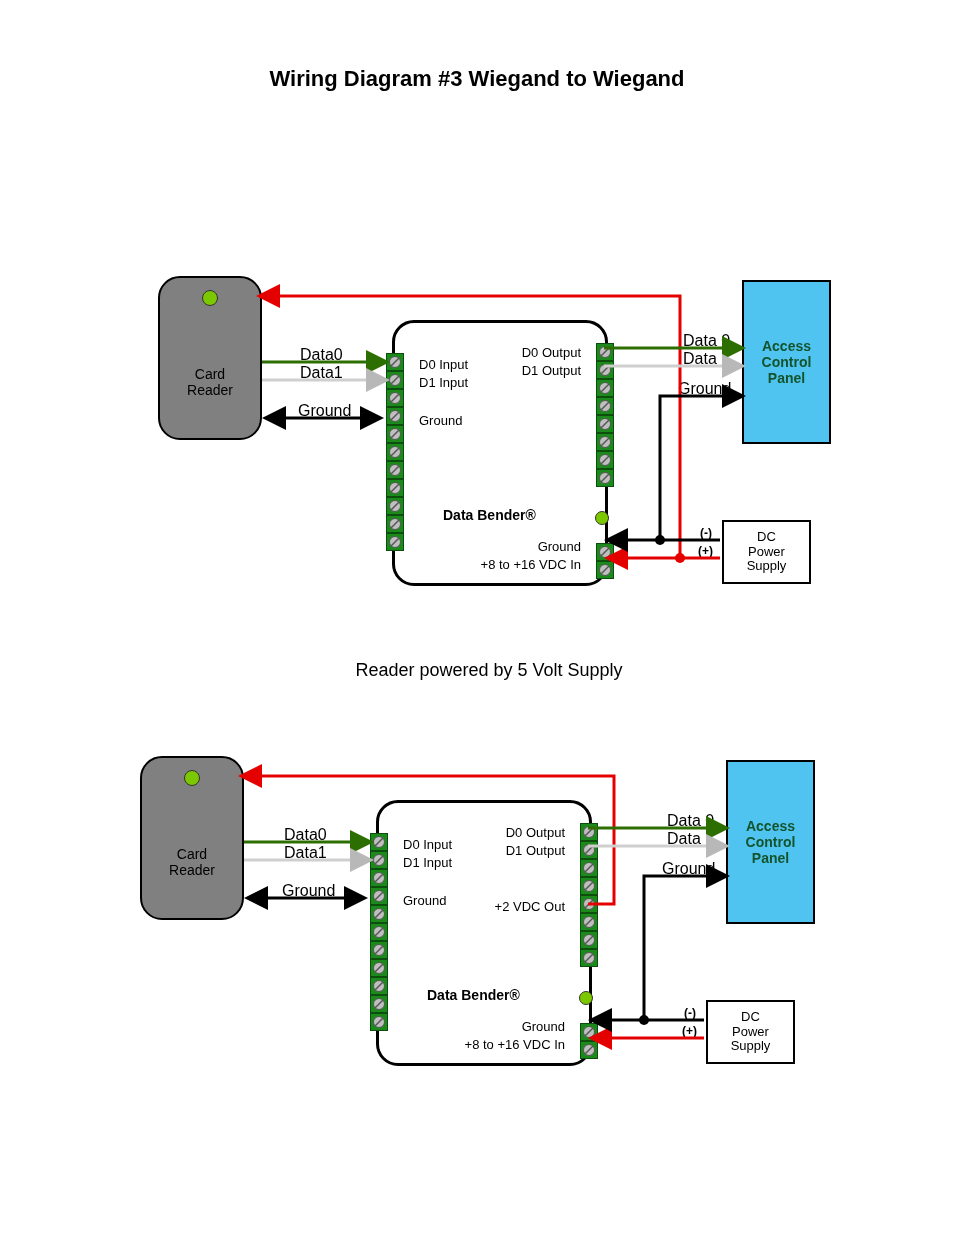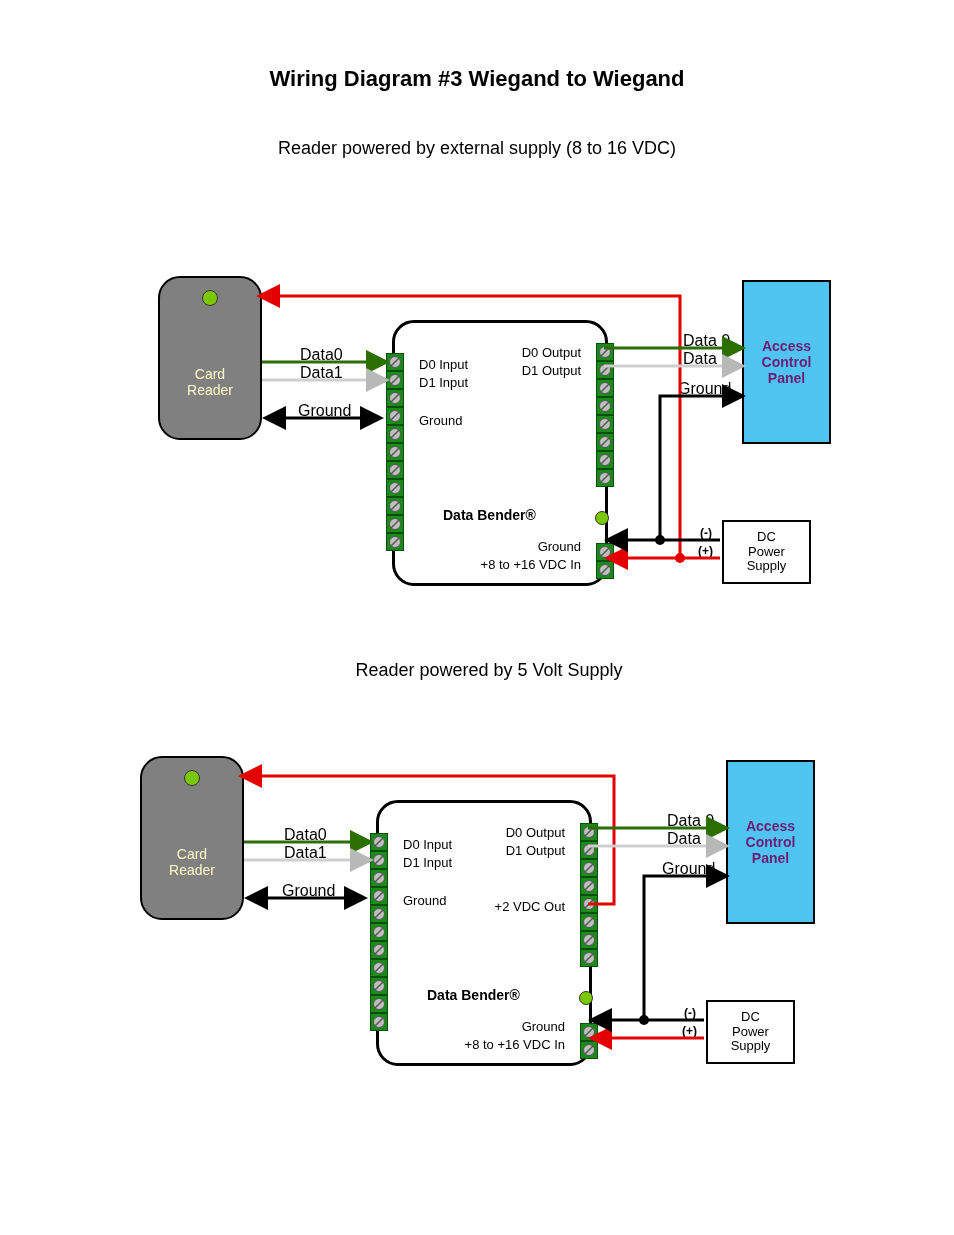--- a/index.html
+++ b/index.html
@@ -2,52 +2,51 @@
 <html><head>
 <meta charset="utf-8">
 <style>
   body { margin:0; padding:0; font-family: Helvetica, Arial, sans-serif; background:#fff; }
   .page { width:954px; height:1235px; position:relative; }
   .title { position:absolute; left:0; width:954px; text-align:center; font-weight:bold; font-size:22px; }
   .subtitle { position:absolute; left:0; width:954px; text-align:center; font-size:18px; }
 
   .card-reader { position:absolute; width:100px; height:160px; background:#808080; border:2px solid #000; border-radius:22px; }
   .card-reader .led { position:absolute; left:42px; top:12px; width:14px; height:14px; border-radius:50%; background:#7cc800; border:1px solid #333; }
-  .card-reader .lbl { position:absolute; left:0; width:100px; top:88px; text-align:center; font-size:14px; color:#fef9c3; line-height:1.15; }
+  .card-reader .lbl { position:absolute; left:0; width:100px; top:88px; text-align:center; font-size:14px; color:#000000; line-height:1.15; }
 
   .bender { position:absolute; width:210px; height:260px; border:3px solid #000; border-radius:22px; background:#fff; }
   .term-strip { position:absolute; width:18px; background:#1a8a1a; }
   .term-strip.left  { left:-9px; }
   .term-strip.right { right:-9px; }
   .term { width:18px; height:18px; box-sizing:border-box; border:1px solid #0d4d0d; background:#1a8a1a; display:flex; align-items:center; justify-content:center; }
   .term svg { width:14px; height:14px; display:block; }
   .led-sm { position:absolute; width:12px; height:12px; border-radius:50%; background:#7cc800; border:1px solid #333; }
   .bender-lbl { position:absolute; font-size:13px;text-align:center; }
   .bender-title { font-weight:bold; font-size:14px; }
 
   .acp { position:absolute; width:85px; height:160px; background:#4fc4f0; border:2px solid #000; display:flex; align-items:center; justify-content:center; }
-  .acp-lbl { font-weight:bold; font-size:14px; text-align:center; color:#701a75; line-height:1.15; }
+  .acp-lbl { font-weight:bold; font-size:14px; text-align:center; color:#14532d; line-height:1.15; }
 
   .psu { position:absolute; width:85px; height:60px; border:2px solid #000; background:#fff; display:flex; align-items:center; justify-content:center; }
   .psu-lbl { font-size:13px; text-align:center; line-height:1.15; }
 
   .wire-lbl { position:absolute; font-size:16px; }
   .signlbl { font-weight:bold; font-size:12px; }
 
   svg.wire { position:absolute; overflow:visible; }
   .junction { stroke:none; }
 </style>
 </head>
 <body>
 
 <div class="page">
 
   <div class="title" style="top:66px;">Wiring Diagram #3 Wiegand to Wiegand</div>
 
-  <div class="subtitle" style="top:138px;">Reader powered by external supply (8 to 16 VDC)</div>
 
   <div class="card-reader" style="left:158px; top:276px;">
     <div class="led"></div>
     <div class="lbl"><span style="white-space:pre-line;">Card
 Reader</span></div>
   </div>
 
   <div class="bender" style="left:392px; top:320px;">
     <div class="term-strip left" style="top:30px;">
         <div class="term">

